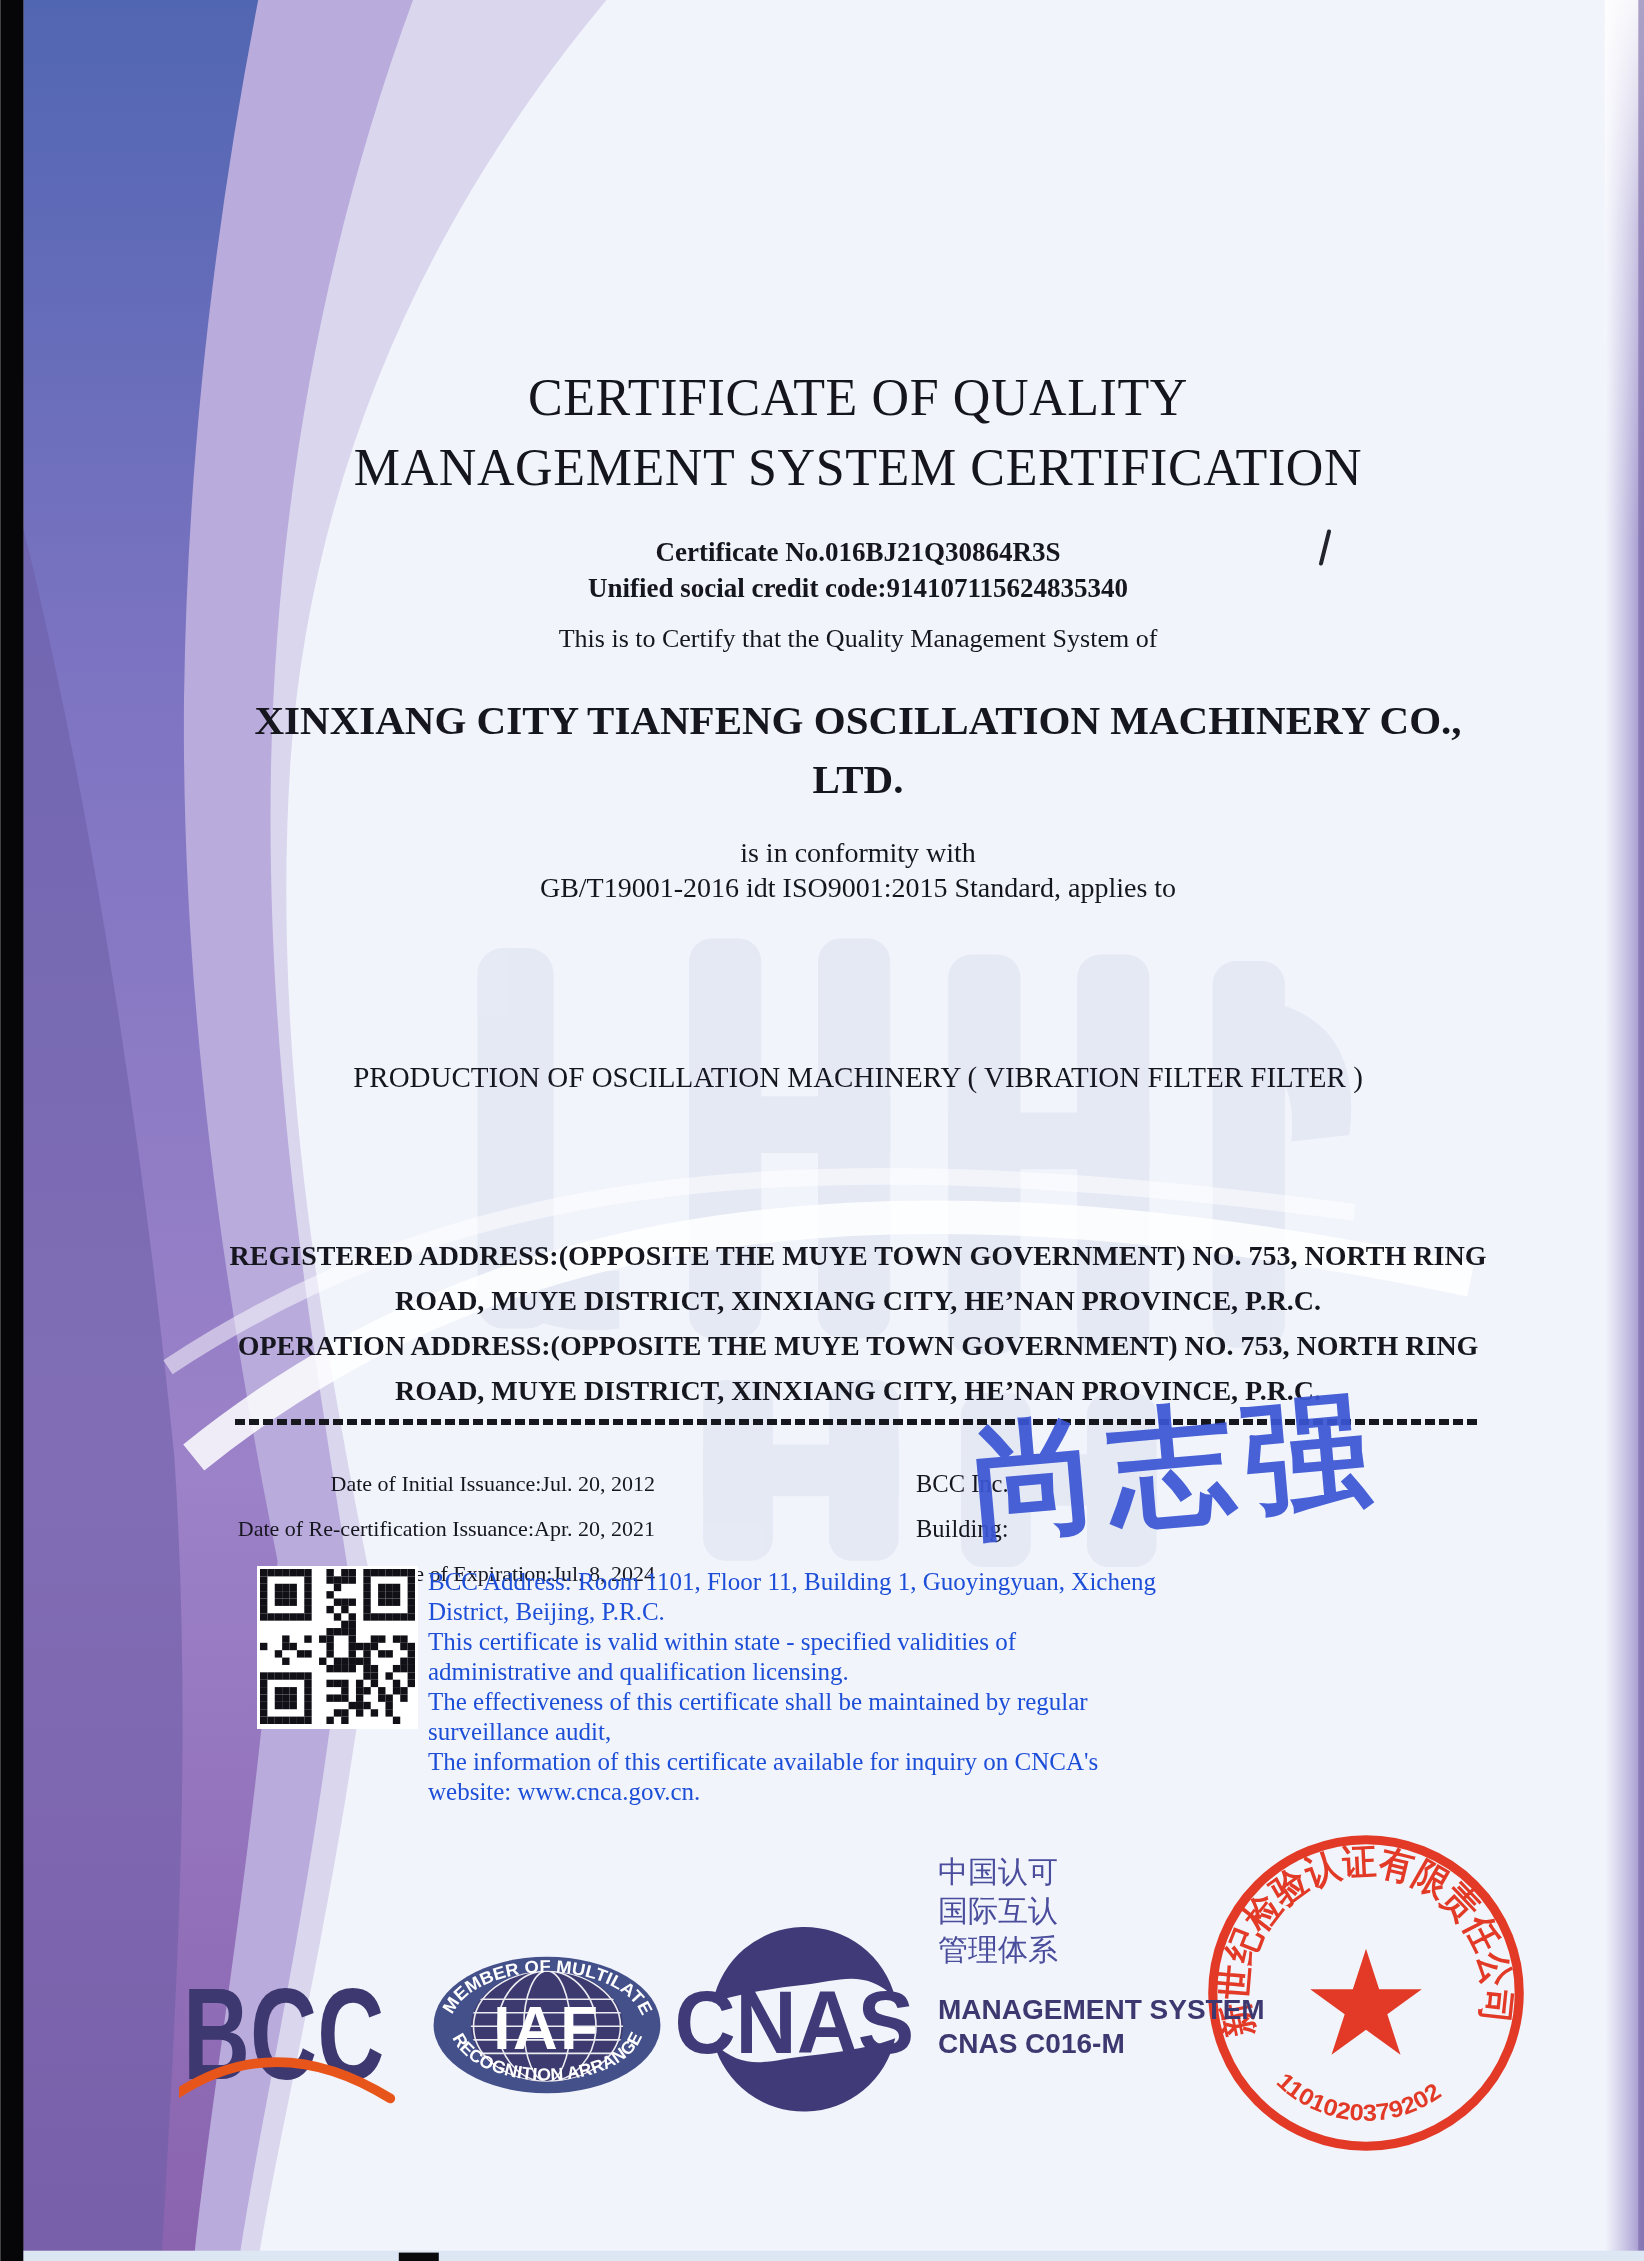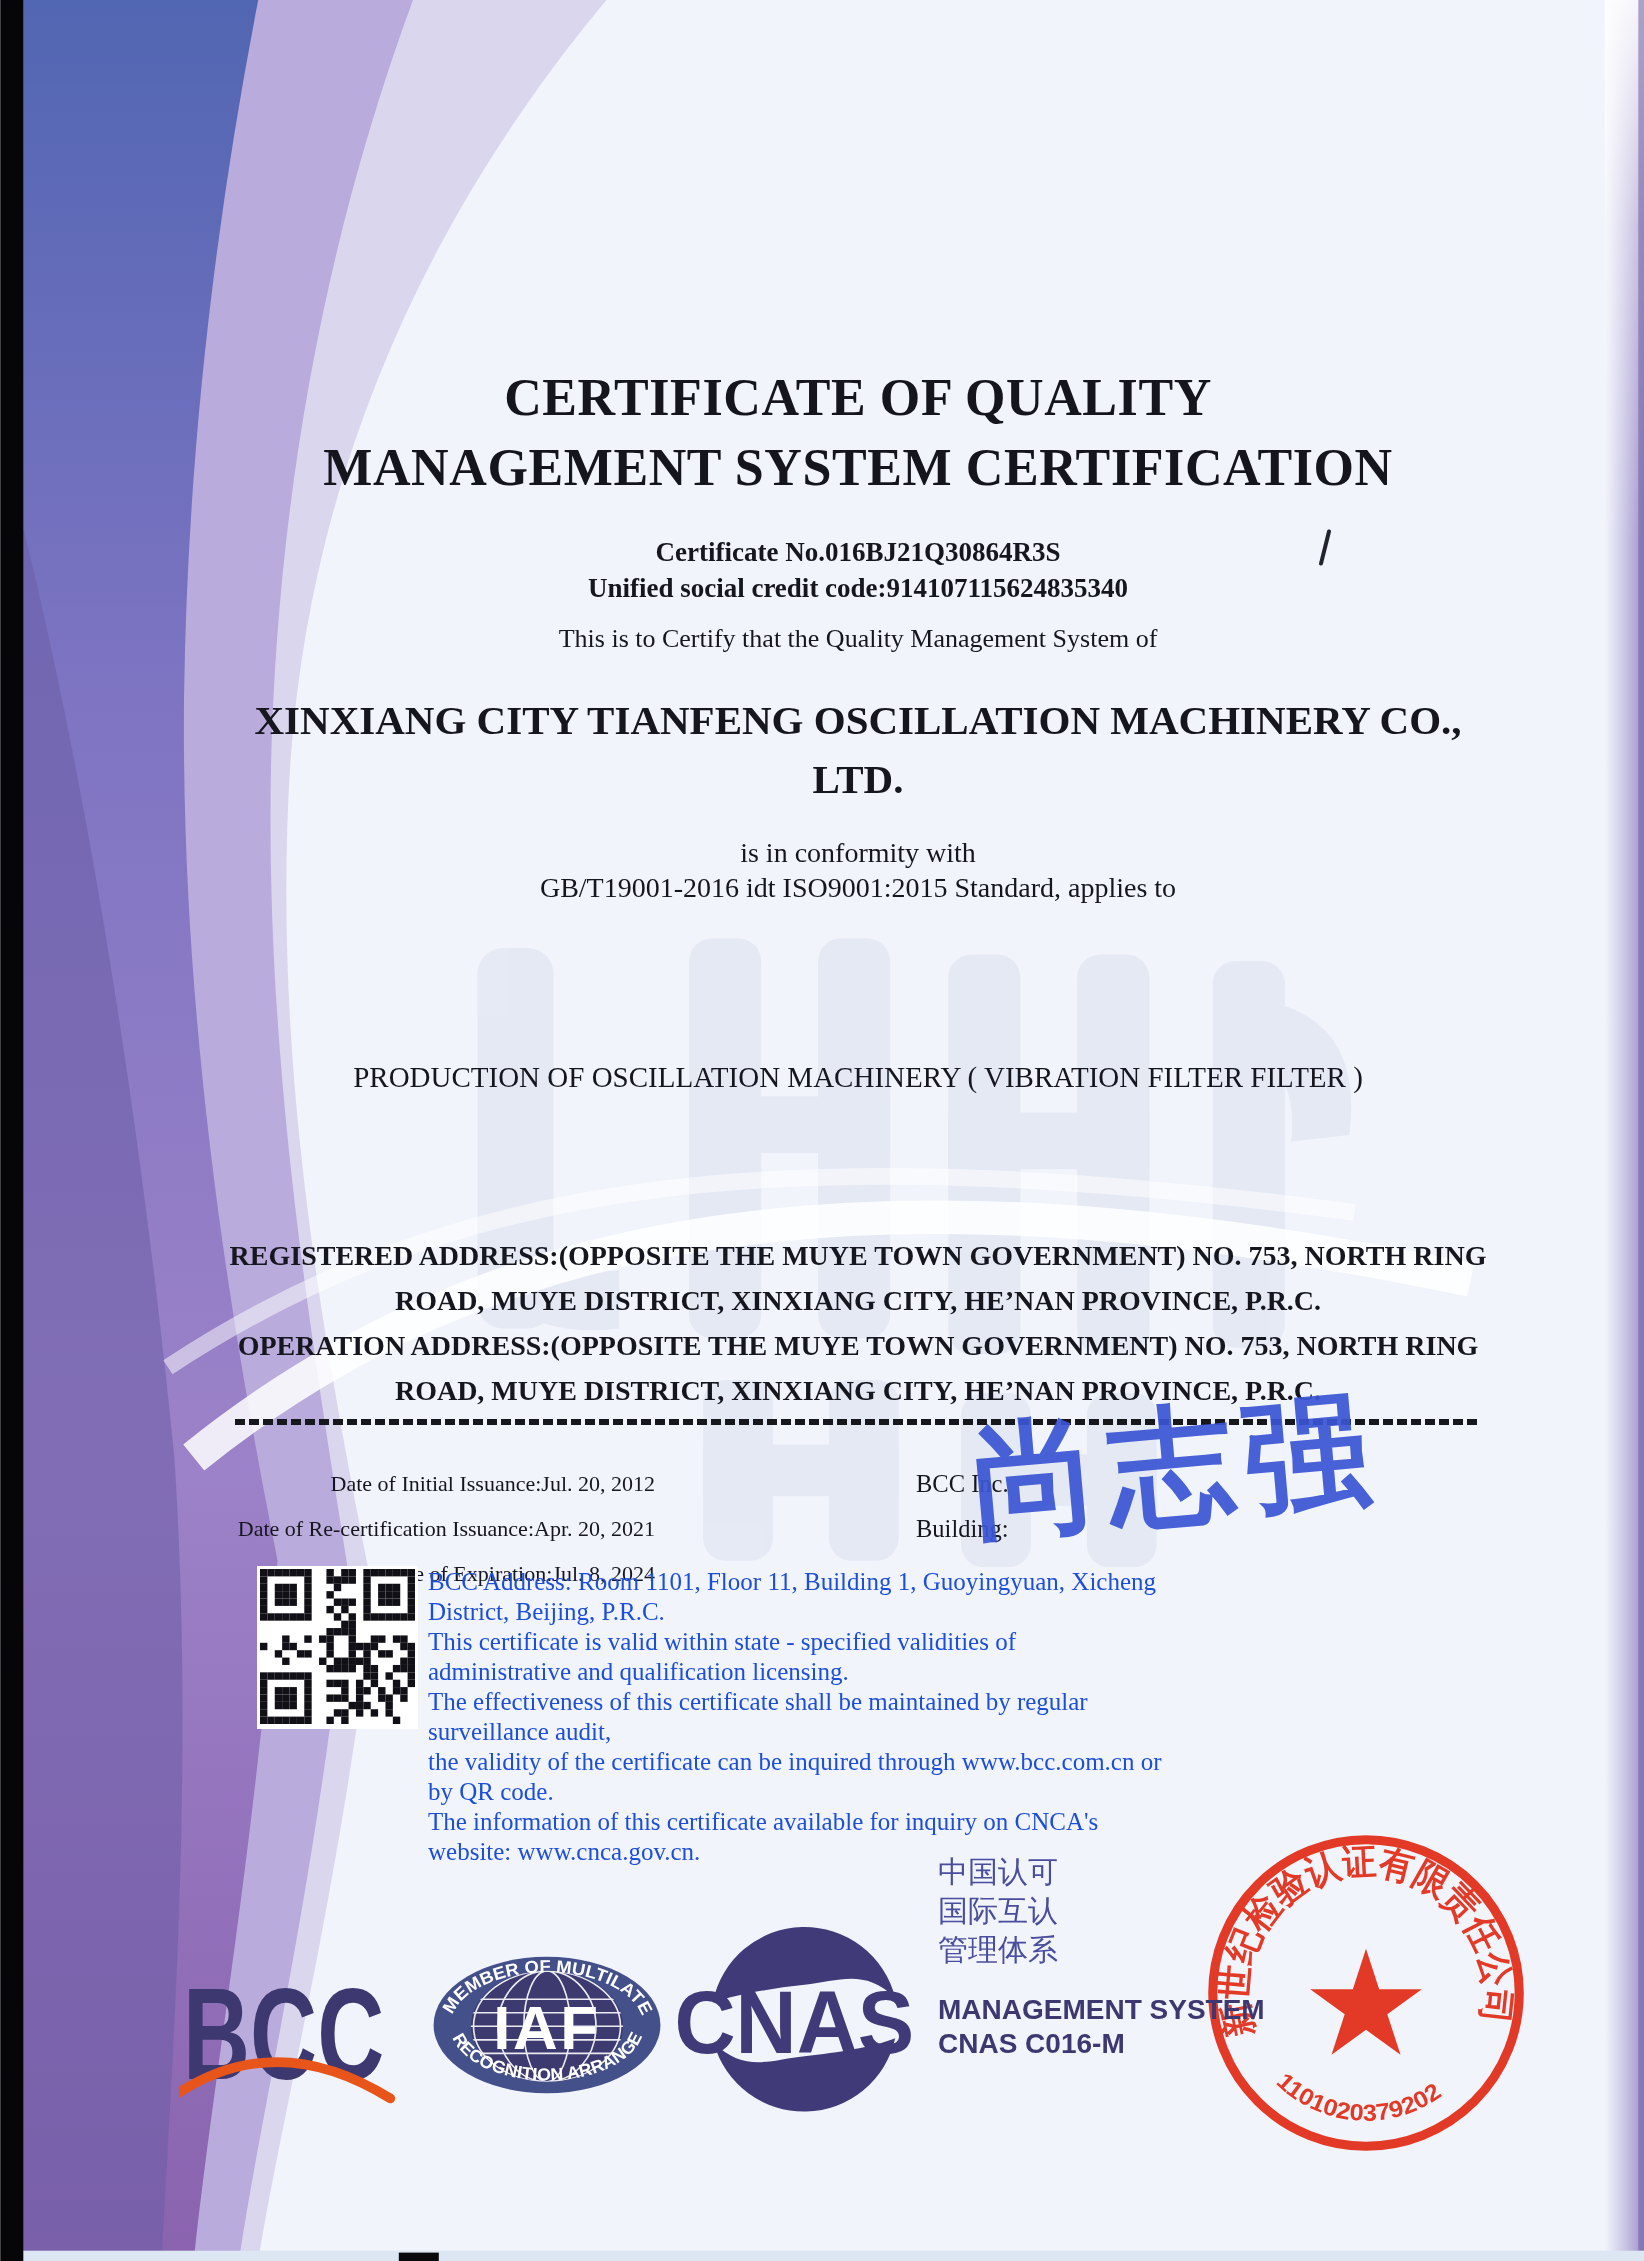--- a/index.html
+++ b/index.html
@@ -2,21 +2,21 @@
 <html style="font-size:10.3px"><head>
 <meta charset="utf-8">
 <style>
   html,body{margin:0;padding:0;background:#888;}
   .page{position:relative;width:1645px;height:2261px;background:#f1f4fb;overflow:hidden;
         font-family:"Liberation Serif","DejaVu Serif",serif;color:#16161f;}
   .abs{position:absolute;}
   .ctr{left:213px;width:1290px;text-align:center;}
   .bgsvg{left:0;top:0;}
   .wm{left:0;top:0;}
-  .title{top:363px;font-size:52px;font-weight:bold;line-height:70px;letter-spacing:0.6px;color:#15151d;}
+  .title{top:363px;font-size:52px;font-weight:normal;line-height:70px;letter-spacing:0.6px;color:#15151d;}
   .certno{top:537px;font-size:27px;font-weight:bold;}
   .credit{top:573px;font-size:27px;font-weight:bold;}
   .certify{top:624px;font-size:26px;}
   .company{top:691px;font-size:41px;font-weight:bold;line-height:59px;}
   .conform{top:837px;font-size:28px;}
   .standard{top:872px;font-size:28px;}
   .scope{top:1061px;font-size:29px;}
   .addr{top:1233px;font-size:28px;font-weight:bold;line-height:45px;}
   .sep{left:235px;top:1419px;width:1242px;height:5.8px;
        background:repeating-linear-gradient(90deg,#17171e 0 9.7px,rgba(0,0,0,0) 9.7px 14px);}
@@ -351,21 +351,20 @@
         <rect x="44" y="220" width="11" height="11"></rect>
         <rect x="55" y="220" width="11" height="11"></rect>
         <rect x="66" y="220" width="11" height="11"></rect>
       </svg>
   </div>
 
   <div class="abs fine">
     <div>BCC Address: Room 1101, Floor 11, Building 1, Guoyingyuan, Xicheng District, Beijing, P.R.C.</div>
     <div>This certificate is valid within state - specified validities of administrative and qualification licensing.</div>
     <div>The effectiveness of this certificate shall be maintained by regular surveillance audit,</div>
-    <div>the validity of the certificate can be inquired through www.bcc.com.cn or by QR code.</div>
     <div>The information of this certificate available for inquiry on CNCA's website: www.cnca.gov.cn.</div>
   </div>
 
   <svg class="abs sealbox" width="326" height="326" viewBox="0 0 500 500">
     <defs>
       <path id="sealTop" d="M79,312.2 A182,182 0 1 1 421,312.2" fill="none"></path>
       <path id="sealBot" d="M104.3,381.1 A196,196 0 0 0 395.7,381.1" fill="none"></path>
     </defs>
     <circle cx="250" cy="250" r="235" fill="none" stroke="#e23a26" stroke-width="14"></circle>
     <polygon fill="#e23a26" points="250,182 270.2,244.2 335.6,244.2 282.7,282.6 302.9,344.8 250,306.4 197.1,344.8 217.3,282.6 164.4,244.2 229.8,244.2"></polygon>

